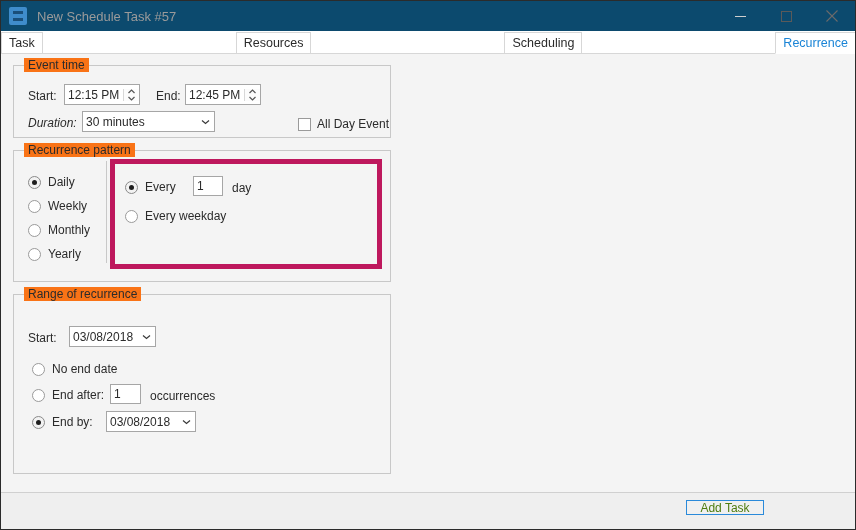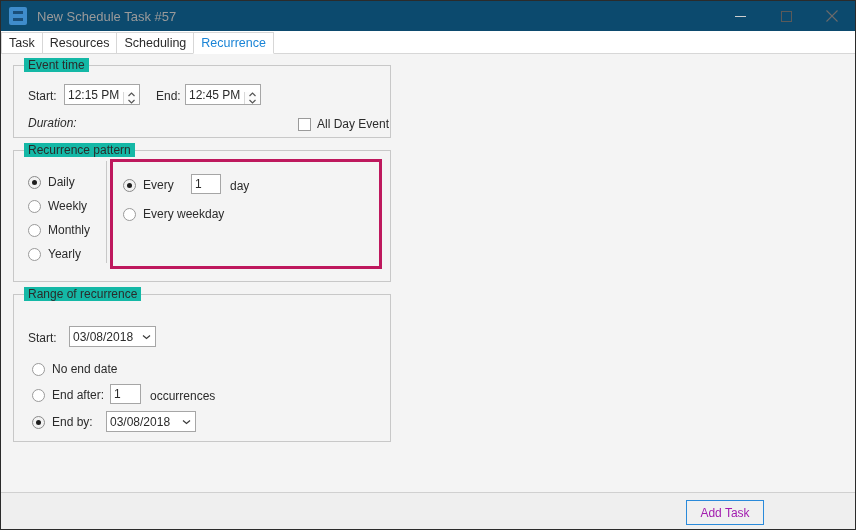--- a/index.html
+++ b/index.html
@@ -70,20 +70,21 @@
   
   #tabstrip {
     position: absolute;
     left: 0; top: 30px;
     width: 854px;
     height: 23px;
     background: #ffffff;
     display: flex;
     align-items: flex-end;
     box-sizing: border-box;
+    justify-content: space-between;
   }
   #tabstrip::after {
     content: "";
     position: absolute;
     left: 0; bottom: 0;
     width: 100%;
     height: 1px;
     background: #d7d7d7;
   }
   .tab {
@@ -122,29 +123,29 @@
   .groupbox {
     position: absolute;
     border: 1px solid #c8c8c8;
     box-sizing: border-box;
   }
   .groupbox > .gb-title {
     position: absolute;
     top: -8px;
     left: 10px;
     padding: 0 4px;
-    background: #14b8a6;
+    background: #f97316;
     font-size: 12px;
     color: #2b2b2b;
     white-space: nowrap;
   }
 
   #gb-event-time  { left: 12px; top: 11px;  width: 378px; height: 73px; }
   #gb-pattern     { left: 12px; top: 96px;  width: 378px; height: 132px; }
-  #gb-range       { left: 12px; top: 240px; width: 378px; height: 148px; }
+  #gb-range       { left: 12px; top: 240px; width: 378px; height: 180px; }
 
   
   .lbl {
     position: absolute;
     font-size: 12px;
     color: #2b2b2b;
     white-space: nowrap;
     line-height: 14px;
   }
   .textbox {
@@ -158,21 +159,21 @@
     padding: 0 3px;
     white-space: nowrap;
     overflow: hidden;
   }
   .spin {
     position: absolute;
     box-sizing: border-box;
     background: #ffffff;
     border: 1px solid #a6a6a6;
     display: flex;
-    align-items: flex-end;
+    align-items: center;
   }
   .spin .val {
     flex: 1 1 auto;
     padding: 0 3px;
     font-size: 12px;
     line-height: 18px;
     color: #2b2b2b;
     white-space: nowrap;
     overflow: hidden;
   }
@@ -272,42 +273,42 @@
     position: absolute;
     left: 92px; top: 10px;
     width: 1px; height: 102px;
     background: #c8c8c8;
   }
   #pattern-panel {
     position: absolute;
     left: 96px; top: 8px;
     width: 272px; height: 110px;
     box-sizing: border-box;
-    border: 3px solid #be185d;
+    border: 5px solid #be185d;
     background: #f4f4f4;
   }
 
   
   #footer {
     position: absolute;
     left: 0; top: 491px;
     width: 854px;
     height: 37px;
     background: #efefef;
     border-top: 1px solid #d0d0d0;
     box-sizing: border-box;
   }
   .btn {
     position: absolute;
     box-sizing: border-box;
-    height: 25px;
+    height: 15px;
     background: #f0f0f0;
     border: 1px solid #adadad;
     font-size: 12px;
-    color: #a21caf;
+    color: #4d7c0f;
     display: flex;
     align-items: center;
     justify-content: center;
     font-family: "Liberation Sans", sans-serif;
   }
   .btn.default {
     border: 1px solid #2a8ada;
     background: #f0f0f0;
   }
   #btn-add-task { left: 685px; top: 499px; width: 78px; }
@@ -385,20 +386,28 @@
           <svg width="9" height="5" viewBox="0 0 9 5">
               <polyline points="1.5,4 4.5,1 7.5,4" fill="none" stroke="#555" stroke-width="1.2"></polyline>
             </svg>
           <svg width="9" height="5" viewBox="0 0 9 5" style="margin-top:2px;">
               <polyline points="1.5,1 4.5,4 7.5,1" fill="none" stroke="#555" stroke-width="1.2"></polyline>
             </svg>
         </div>
       </div>
 
       <div class="lbl" style="left:14px; top:50px;font-style:italic;">Duration:</div>
+      <div class="combo" style="left:68px; top:45px; width:133px; height:21px;">
+        <div class="val">30 minutes</div>
+        <div class="chev">
+          <svg width="9" height="6" viewBox="0 0 9 6">
+              <polyline points="1,1.5 4.5,4.5 8,1.5" fill="none" stroke="#3a3a3a" stroke-width="1.2"></polyline>
+            </svg>
+        </div>
+      </div>
 
       <div class="cbrow" style="left:272px; top:51px;padding-left:12px;">
         <div class="cbox"></div>
         <div class="cblabel">All Day Event</div>
       </div>
     </div>
 
     <div class="groupbox" id="gb-pattern">
       <div class="gb-title">Recurrence pattern</div>
 

